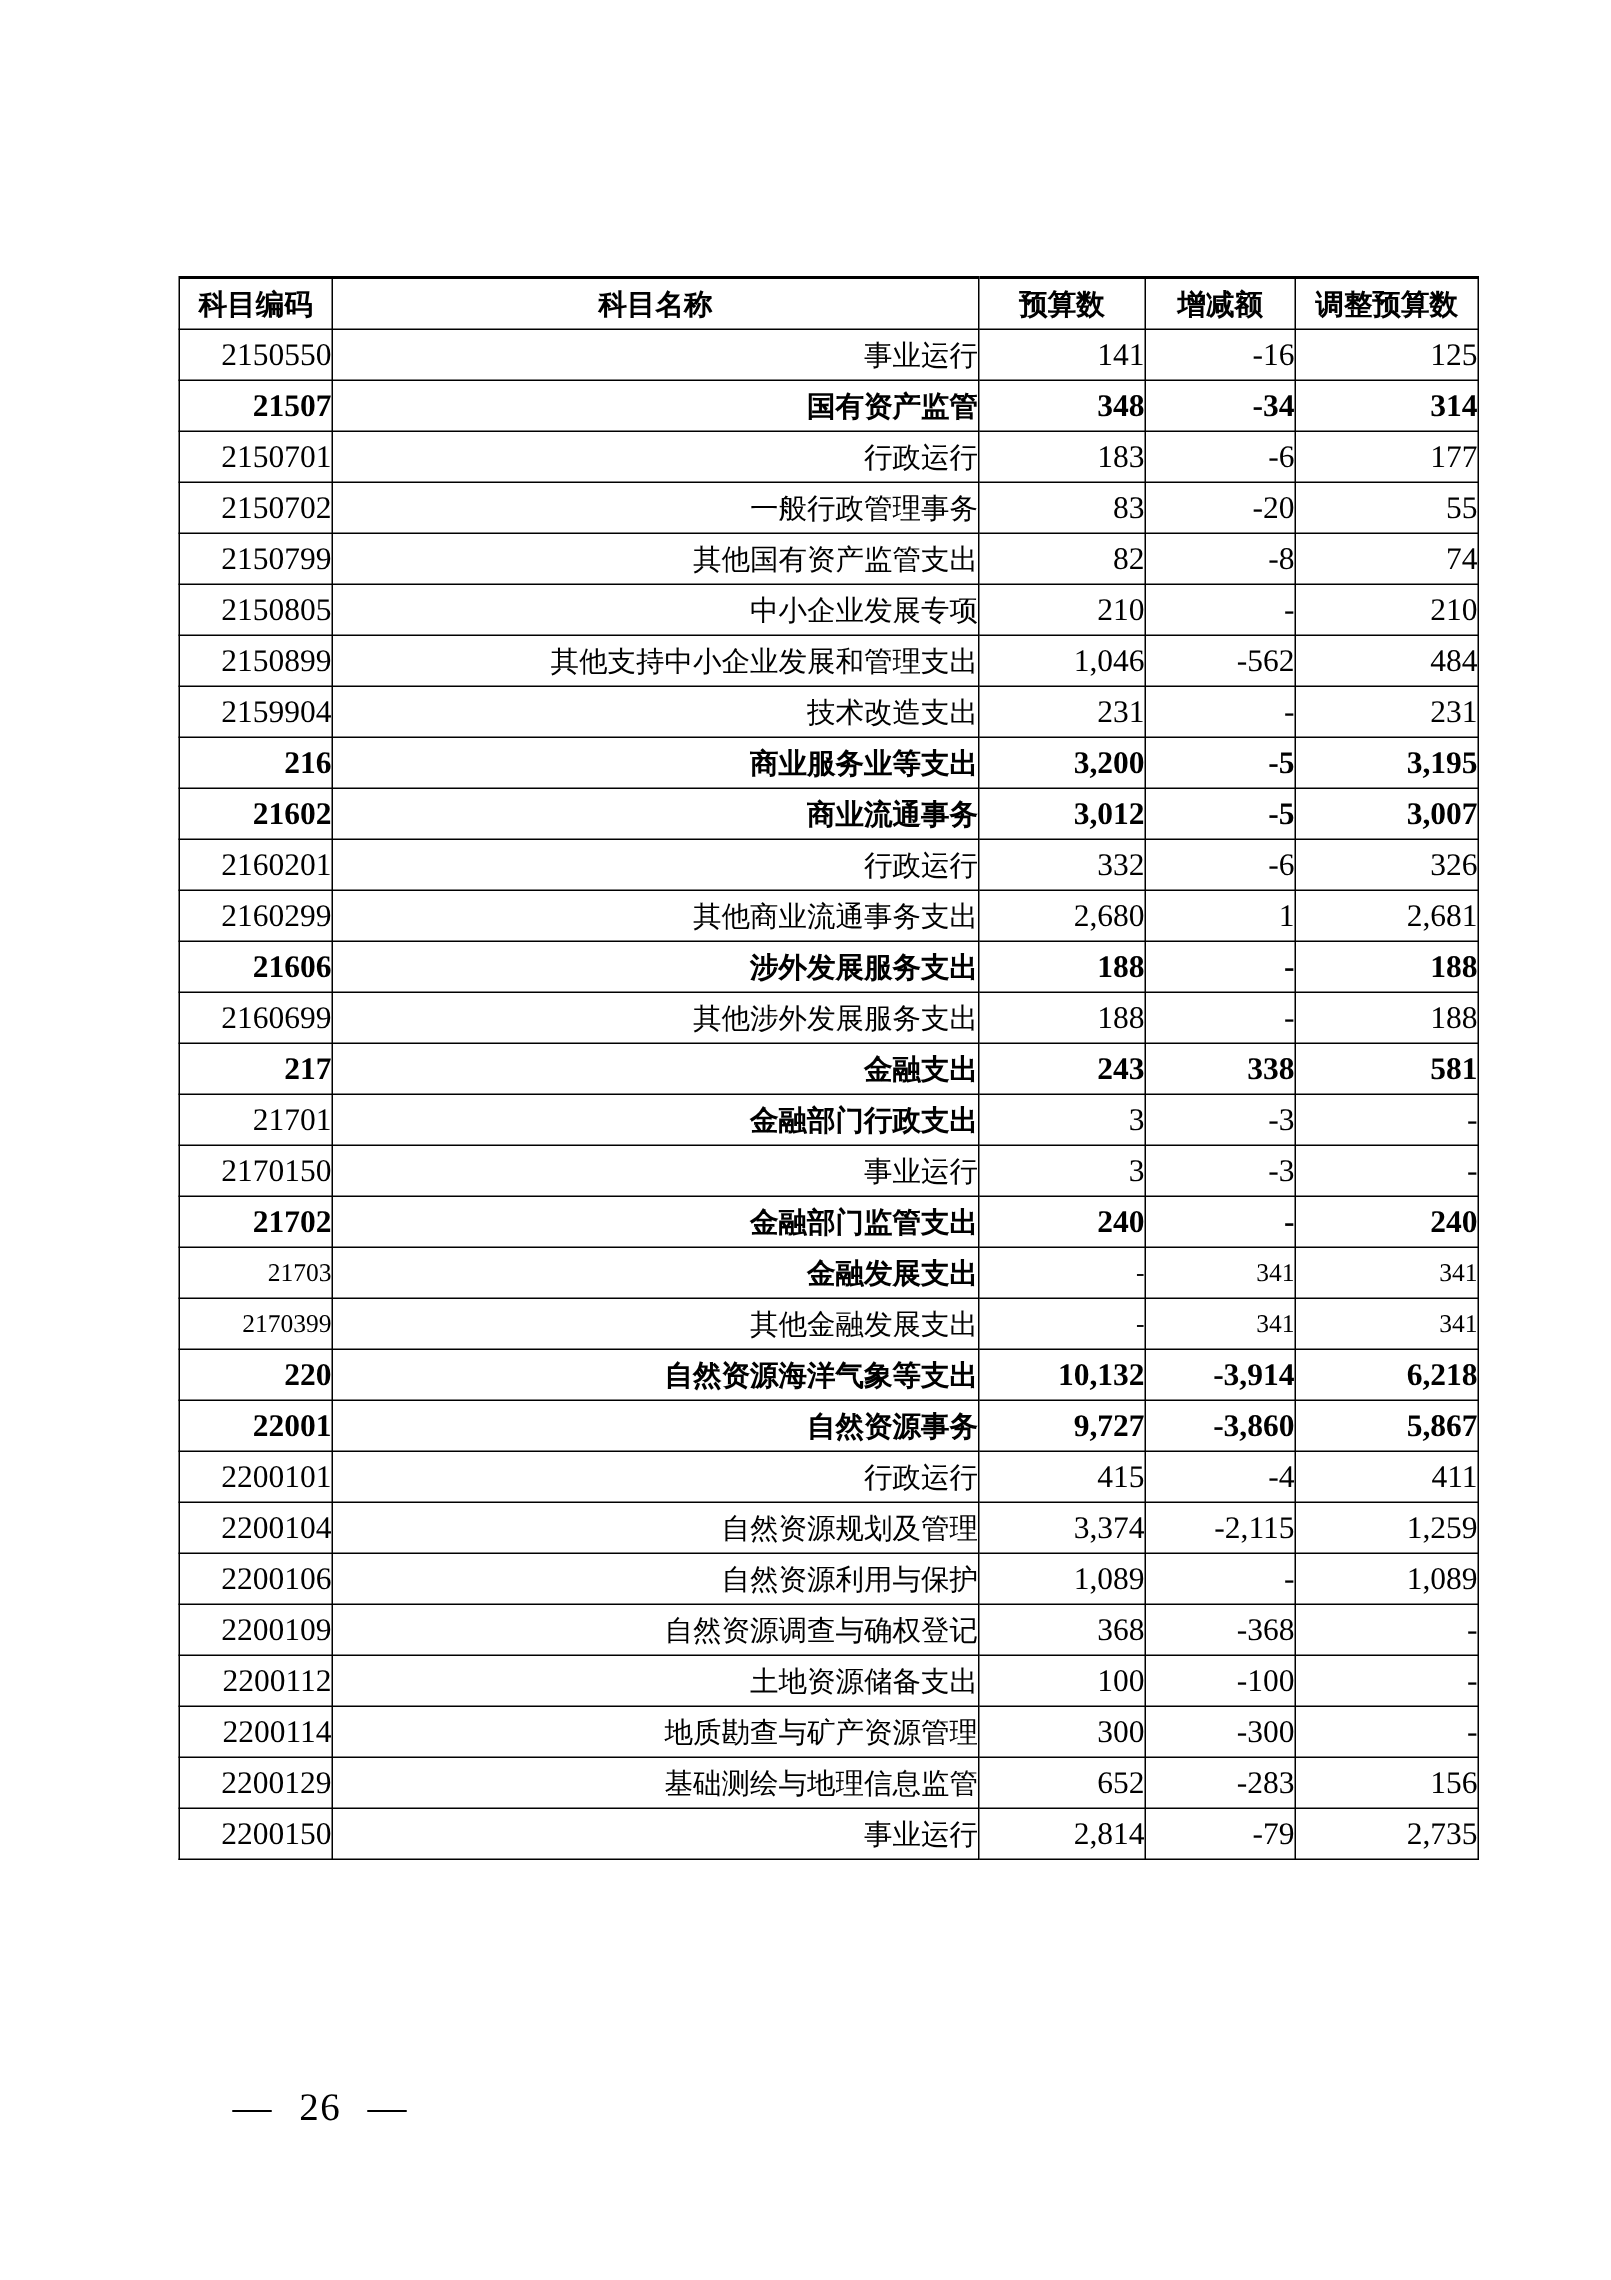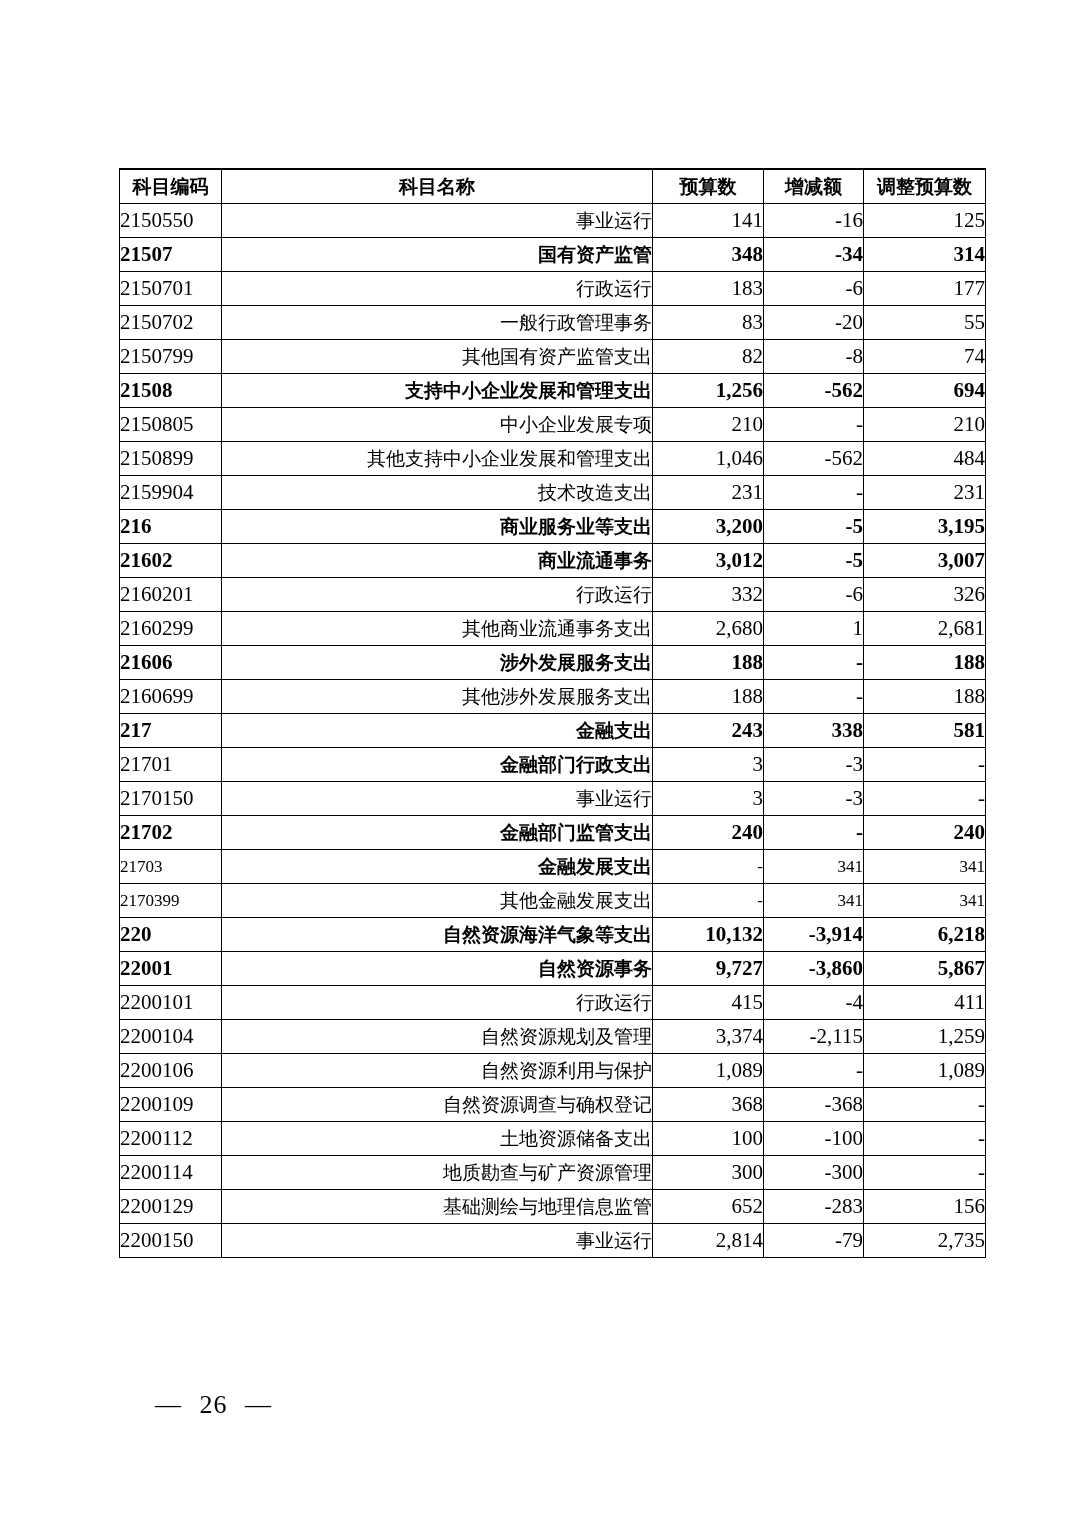--- a/index.html
+++ b/index.html
@@ -10,21 +10,21 @@
   body {
     width: 1074px;
     height: 1520px;
     position: relative;
     font-family: "Liberation Serif", "DejaVu Serif", serif;
     color: #000000;
   }
   .sheet {
     position: absolute;
     left: 119px;
-    top: 168px;
+    top: 184px;
   }
   table.budget {
     border-collapse: collapse;
     table-layout: fixed;
     width: 866px;
   }
   table.budget col.c-code { width: 102px; }
   table.budget col.c-name { width: 431px; }
   table.budget col.c-budget { width: 111px; }
   table.budget col.c-change { width: 100px; }
@@ -41,20 +41,21 @@
   }
   table.budget thead th {
     font-family: "Liberation Sans", "DejaVu Sans", sans-serif;
     font-weight: 700;
     font-size: 19px;
     text-align: center;
     height: 33px;
     border-top-width: 2px;
   }
   td.code {
+    text-align: right;
     padding-right: 18px;
     font-size: 21px;
   }
   td.name {
     text-align: right;
     font-size: 19px;
   }
   td.num {
     text-align: right;
     padding-right: 14px;
@@ -128,27 +129,20 @@
           <td class="num">-20</td>
           <td class="num">55</td>
         </tr>
         <tr>
           <td class="code">2150799</td>
           <td class="name indent-3">其他国有资产监管支出</td>
           <td class="num">82</td>
           <td class="num">-8</td>
           <td class="num">74</td>
         </tr>
-        <tr class="bold">
-          <td class="code">21508</td>
-          <td class="name indent-2">支持中小企业发展和管理支出</td>
-          <td class="num">1,256</td>
-          <td class="num">-562</td>
-          <td class="num">694</td>
-        </tr>
         <tr>
           <td class="code">2150805</td>
           <td class="name indent-3">中小企业发展专项</td>
           <td class="num">210</td>
           <td class="num">-</td>
           <td class="num">210</td>
         </tr>
         <tr>
           <td class="code">2150899</td>
           <td class="name indent-3">其他支持中小企业发展和管理支出</td>

